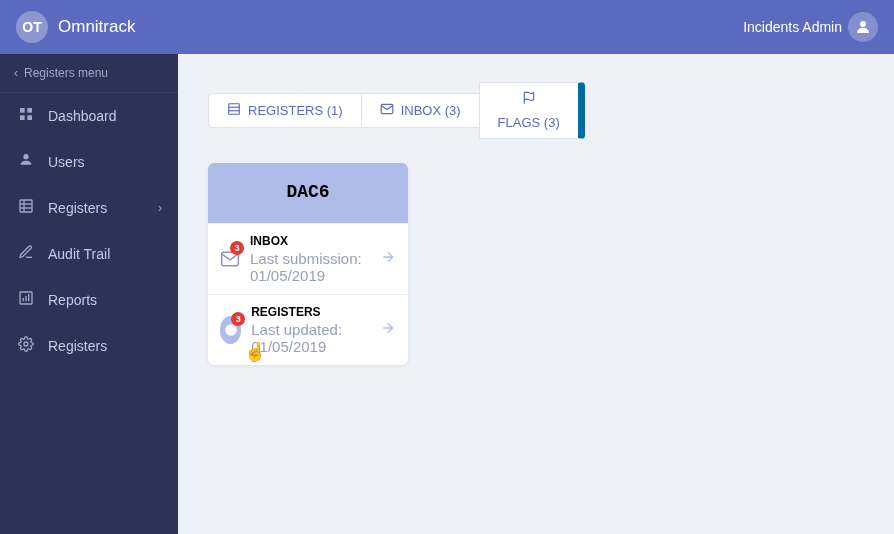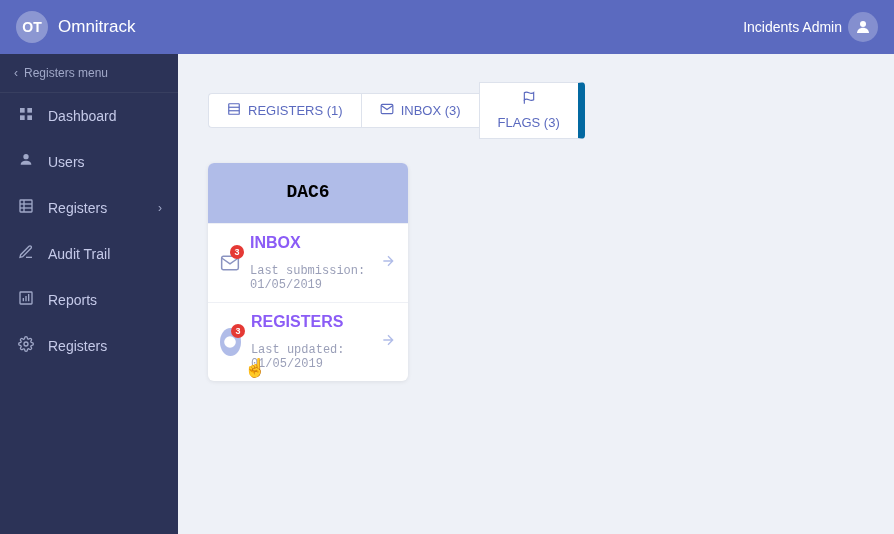--- a/index.html
+++ b/index.html
@@ -212,29 +212,28 @@
       background: #e53935;
       color: white;
       font-size: 9px;
       font-weight: bold;
       width: 14px; height: 14px;
       border-radius: 50%;
       display: flex; align-items: center; justify-content: center;
     }
     .item-text {}
     .item-label {
-      font-size: 16px;
+      font-size: 12px;
       font-weight: 600;
-      color: #8b5cf6;
+      color: #000000;
     }
     .item-sub {
-      font-size: 12px;
+      font-size: 15px;
       color: #9a9fb8;
-      margin-top: 12px;
-      font-family: Liberation Mono, monospace;
+      margin-top: 2px;
     }
     .item-arrow {
       color: #b0bce8;
       font-size: 16px;
     }
 
     
     .register-icon-wrap {
       width: 28px; height: 28px;
       border-radius: 50%;

